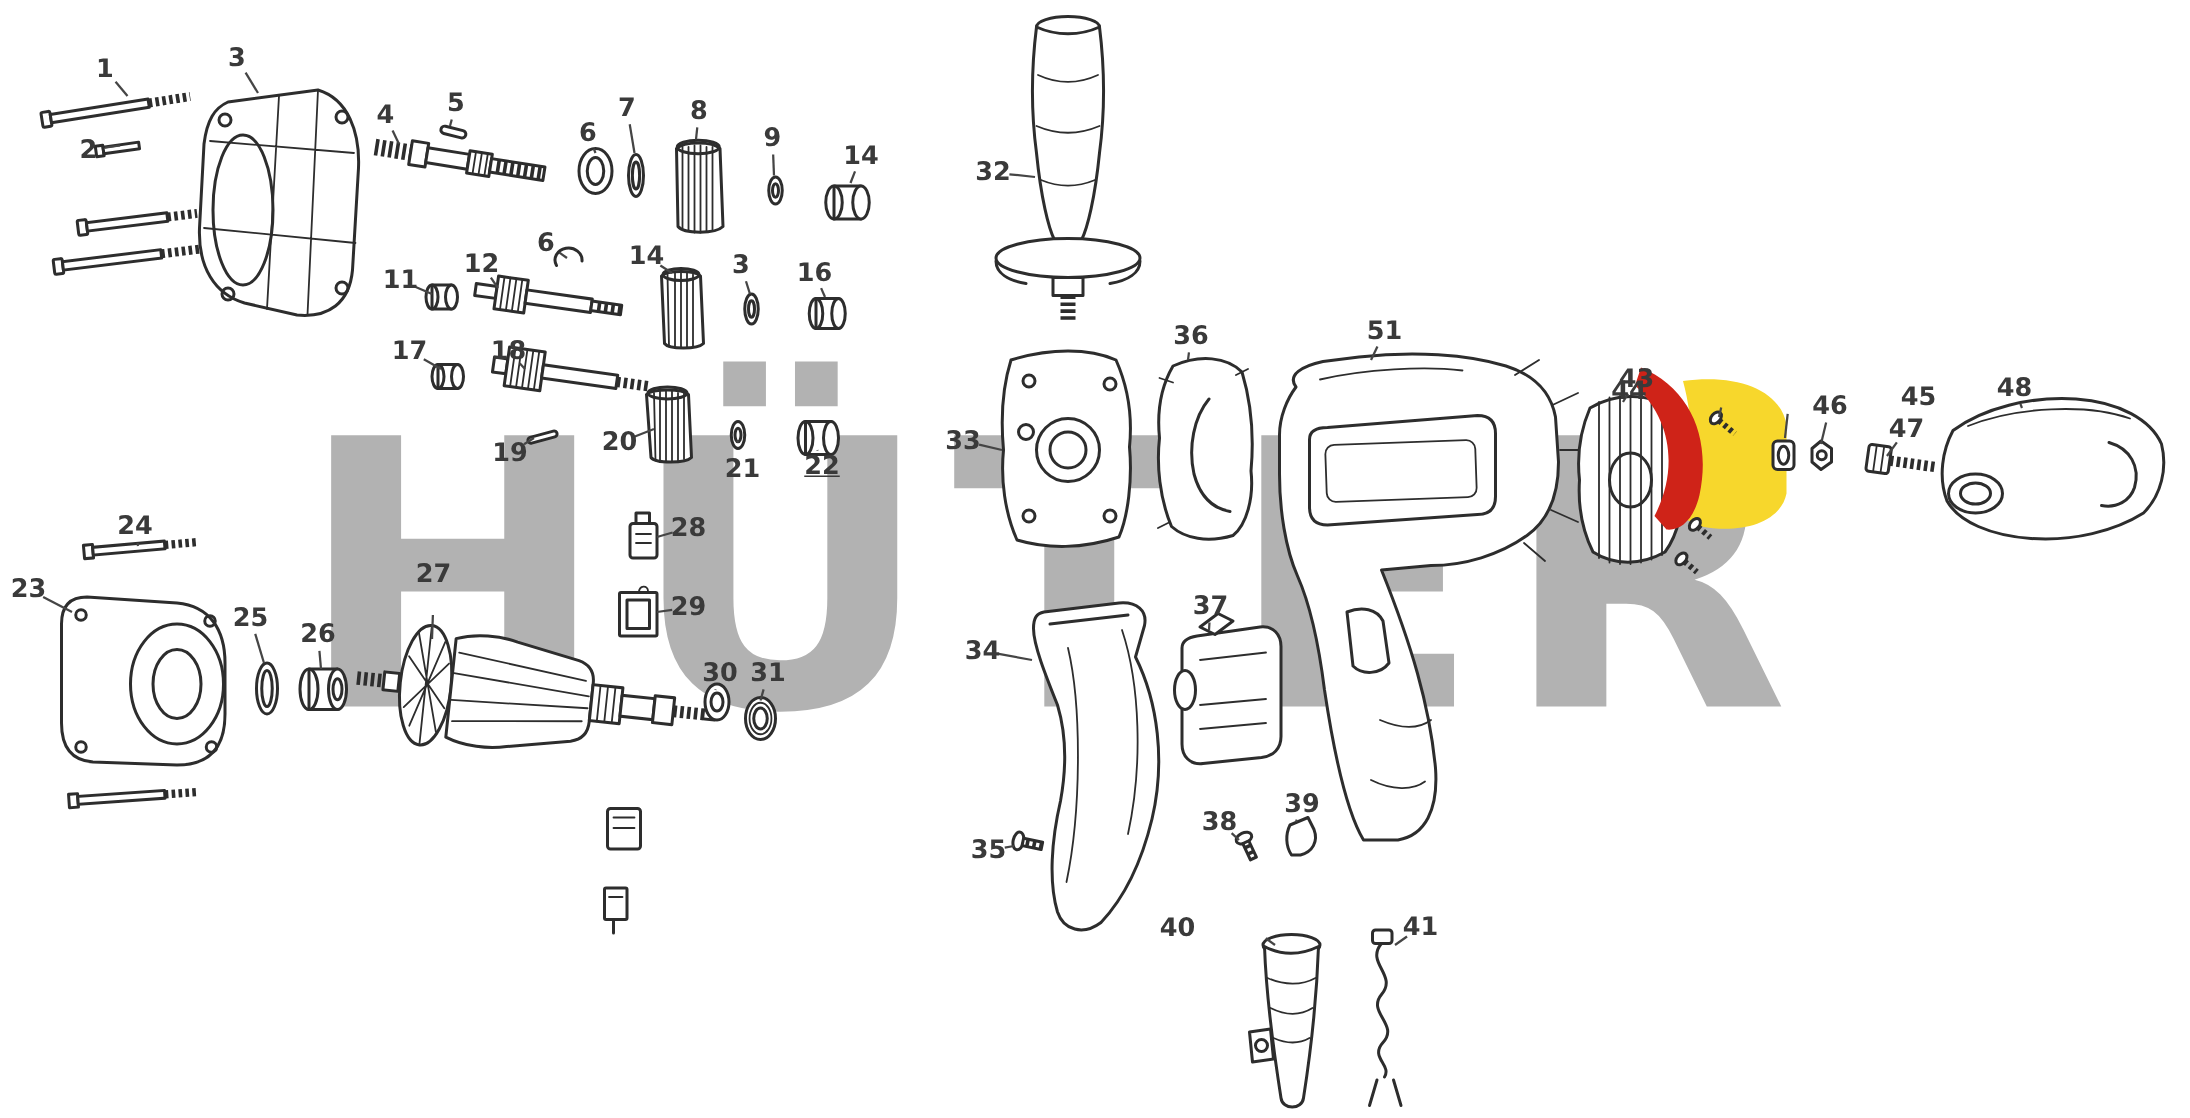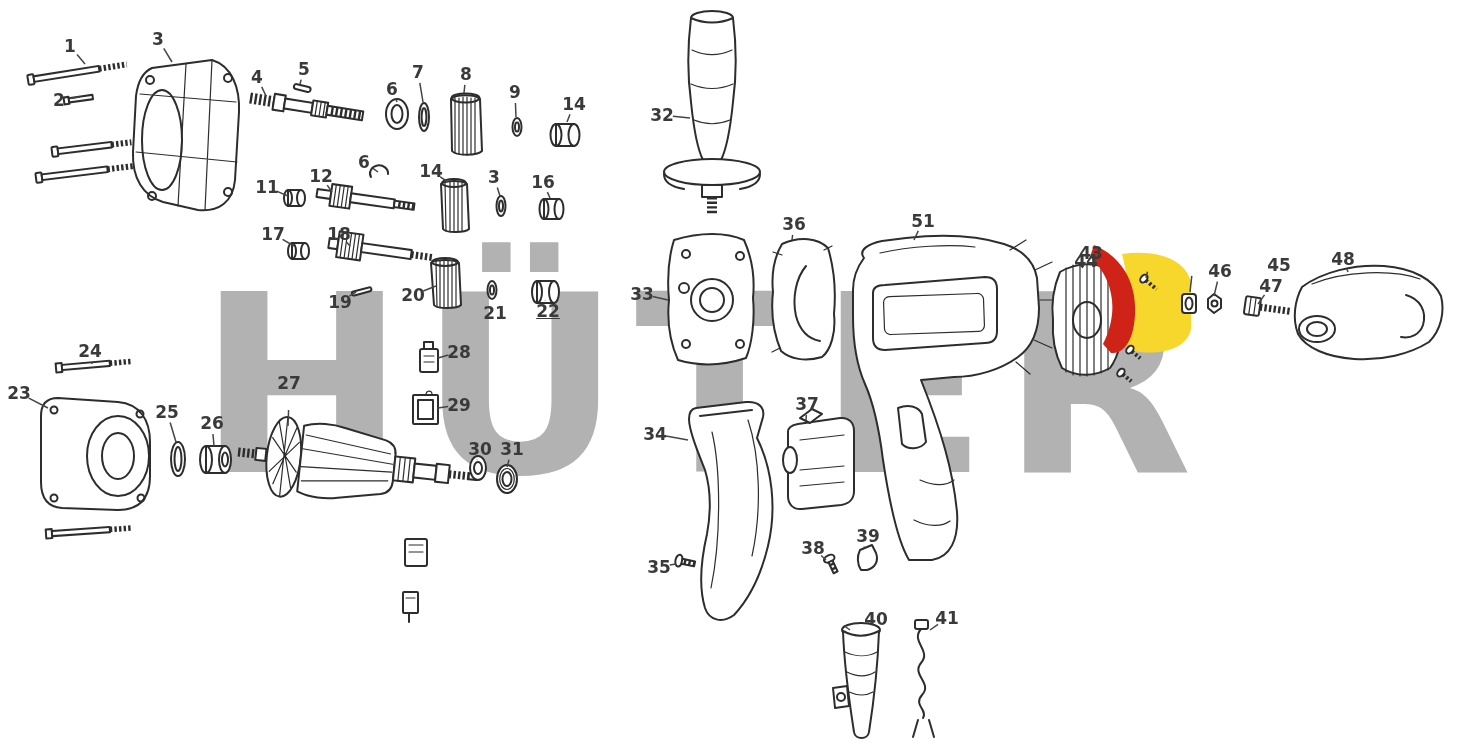--- a/index.html
+++ b/index.html
@@ -468,21 +468,21 @@
       <div class="part-label" style="left: 480px; top: 449px;">30</div>
       <div class="part-label" style="left: 512px; top: 449px;">31</div>
       <div class="part-label" style="left: 662px; top: 115px;">32</div>
       <div class="part-label" style="left: 642px; top: 294px;">33</div>
       <div class="part-label" style="left: 655px; top: 434px;">34</div>
       <div class="part-label" style="left: 659px; top: 567px;">35</div>
       <div class="part-label" style="left: 794px; top: 224px; text-align: right;">36</div>
       <div class="part-label" style="left: 807px; top: 404px;">37</div>
       <div class="part-label" style="left: 813px; top: 548px;">38</div>
       <div class="part-label" style="left: 868px; top: 536px;">39</div>
-      <div class="part-label" style="left: 876px; top: 619px;">40</div>
+      <div class="part-label" style="left: 785px; top: 619px;">40</div>
       <div class="part-label" style="left: 947px; top: 618px;">41</div>
       <div class="part-label" style="left: 923px; top: 221px;">51</div>
       <div class="part-label" style="left: 1091px; top: 253px;">43</div>
       <div class="part-label" style="left: 1086px; top: 261px;">44</div>
       <div class="part-label" style="left: 1243px; top: 265px; margin-left: 36px;">45</div>
       <div class="part-label" style="left: 1220px; top: 271px;">46</div>
       <div class="part-label" style="left: 1271px; top: 286px;">47</div>
       <div class="part-label" style="left: 1343px; top: 259px;">48</div>
     </div>
 

